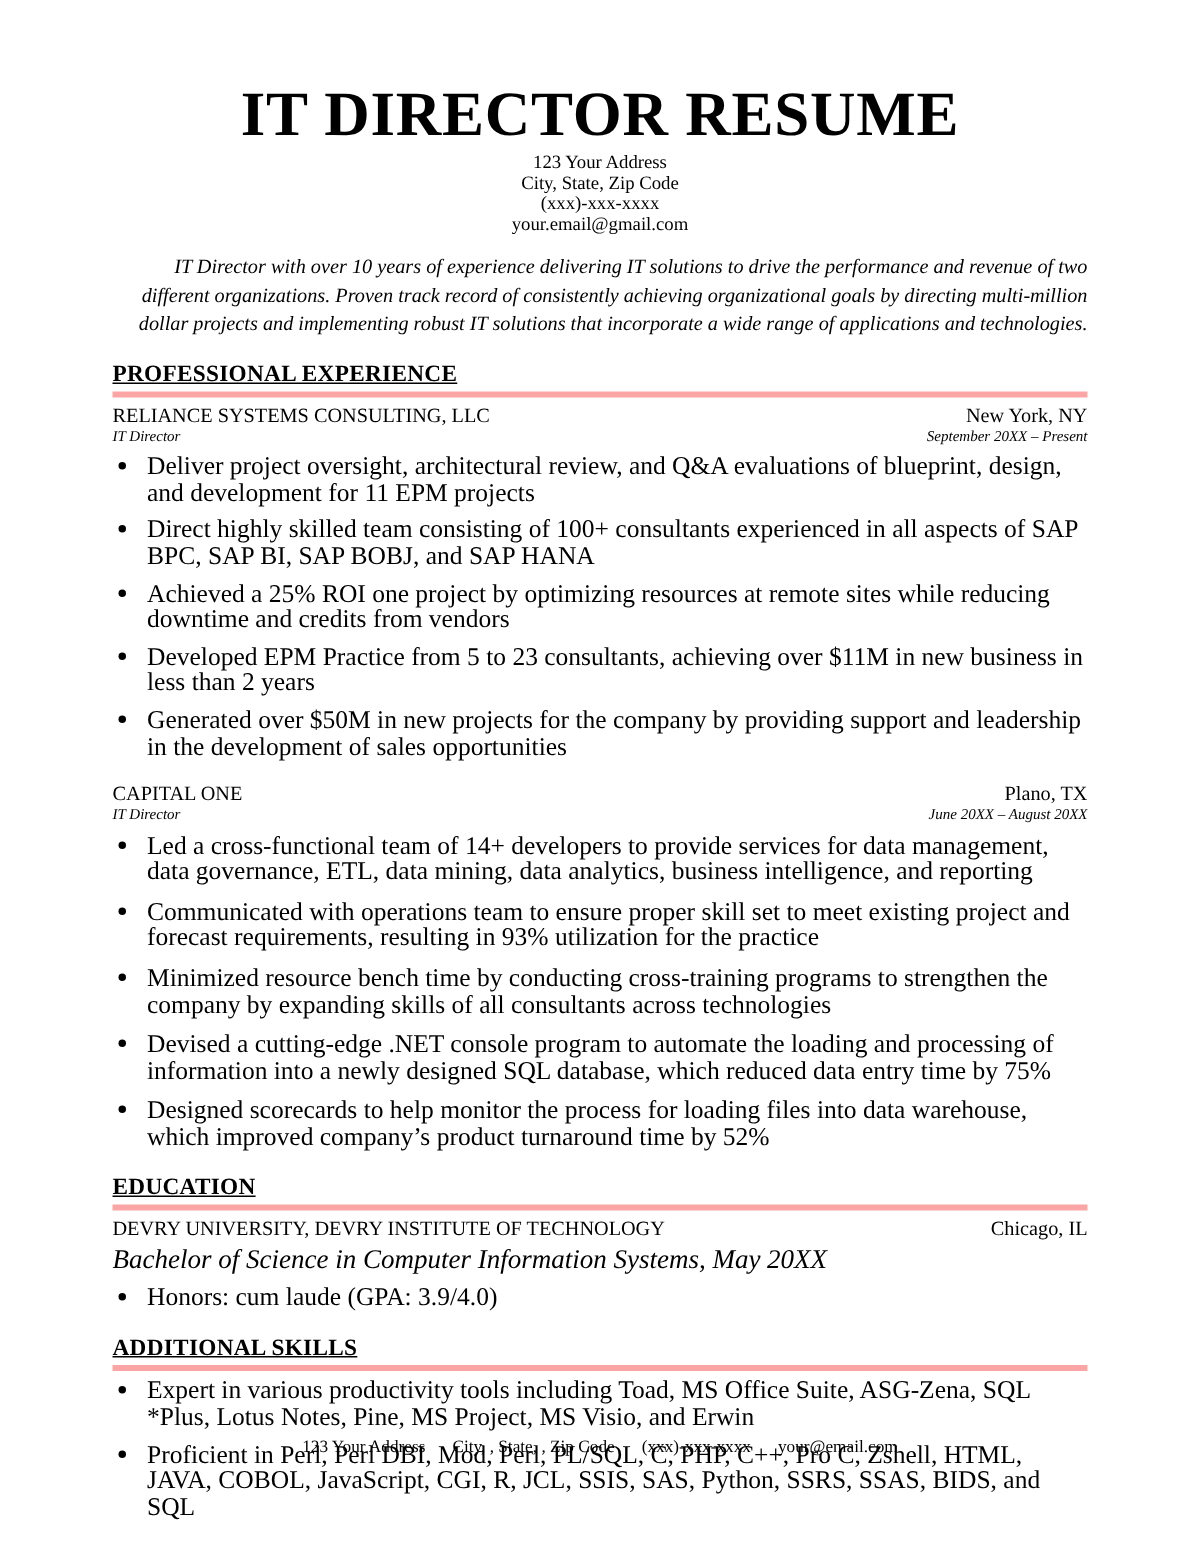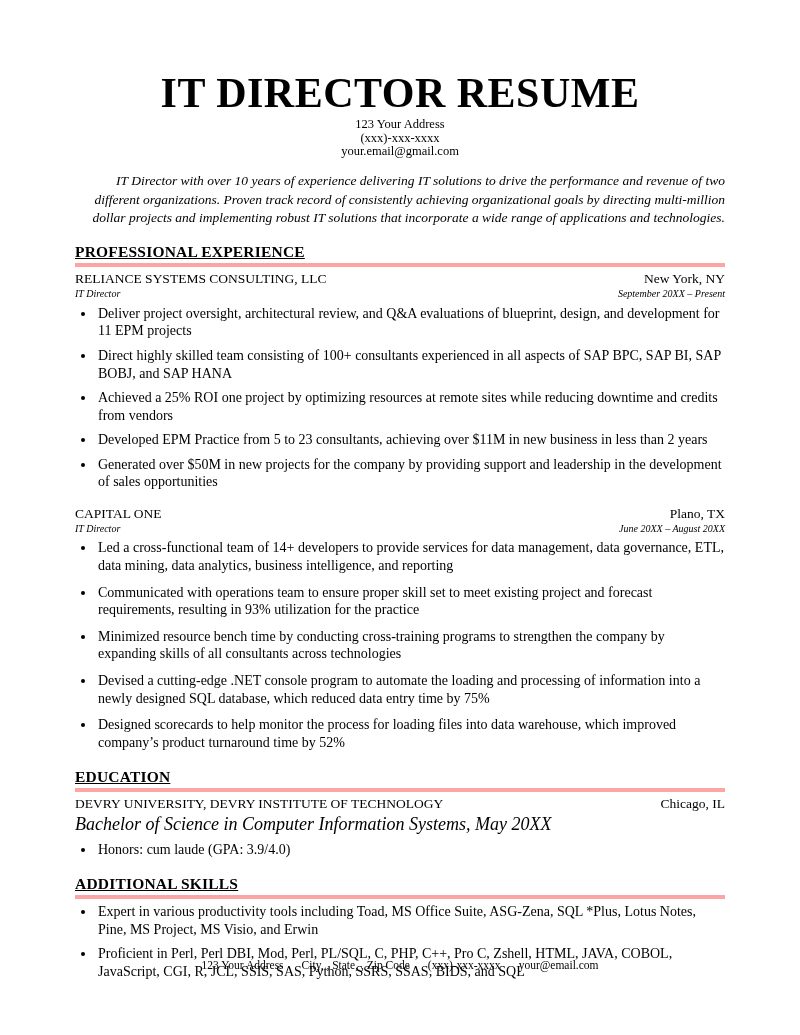--- a/index.html
+++ b/index.html
@@ -7,21 +7,21 @@
     position: relative;
     width: 800px;
     height: 1035px;
     margin: 0 auto;
     background: #ffffff;
     color: #000000;
     font-family: "Liberation Serif", serif;
     overflow: hidden;
     box-sizing: border-box;
   }
-  .content { padding: 16px 75px; }
+  .content { padding: 0 75px; }
 
   h1.resume-title {
     margin: 0;
     padding-top: 54px;
     text-align: center;
     font-size: 42px;
     line-height: 1.1;
     font-weight: bold;
     letter-spacing: 0.5px;
   }
@@ -54,21 +54,21 @@
   .company-line { margin-top: 3px; }
   .company, .location { font-weight: normal; font-size: 13.5px; line-height: 1.25; }
   .role, .dates { font-style: italic; font-size: 10px; line-height: 1.25; }
 
   ul.bullets {
     margin: 4px 0 0 0;
     padding-left: 21px;
     list-style-type: disc;
   }
   ul.bullets li {
-    font-size: 14px;
+    font-size: 17px;
     line-height: 17.6px;
     margin-bottom: 7px;
     padding-left: 2px;
   }
   .job + .job { margin-top: 15px; }
   .job:nth-child(2) ul.bullets li { margin-bottom: 9px; }
 
   .degree-line { font-style: italic; font-size: 18px; line-height: 1.3; }
   .italic { }
 
@@ -86,20 +86,21 @@
 </head>
 <body>
 
 <div class="page">
   <div class="content">
 
     <h1 class="resume-title">IT DIRECTOR RESUME</h1>
 
     <div class="contact-block">
         <div class="contact-line">123 Your Address</div>
+        <div class="contact-line">City, State, Zip Code</div>
         <div class="contact-line">(xxx)-xxx-xxxx</div>
         <div class="contact-line">your.email@gmail.com</div>
       </div>
 
     <p class="summary">IT Director with over 10 years of experience delivering IT solutions to drive the performance and revenue of two different organizations. Proven track record of consistently achieving organizational goals by directing multi-million dollar projects and implementing robust IT solutions that incorporate a wide range of applications and technologies.</p>
 
     <section>
       <h2 class="section-heading" id="experience-heading">PROFESSIONAL EXPERIENCE</h2>
       <div id="jobs">
           <div class="job">

